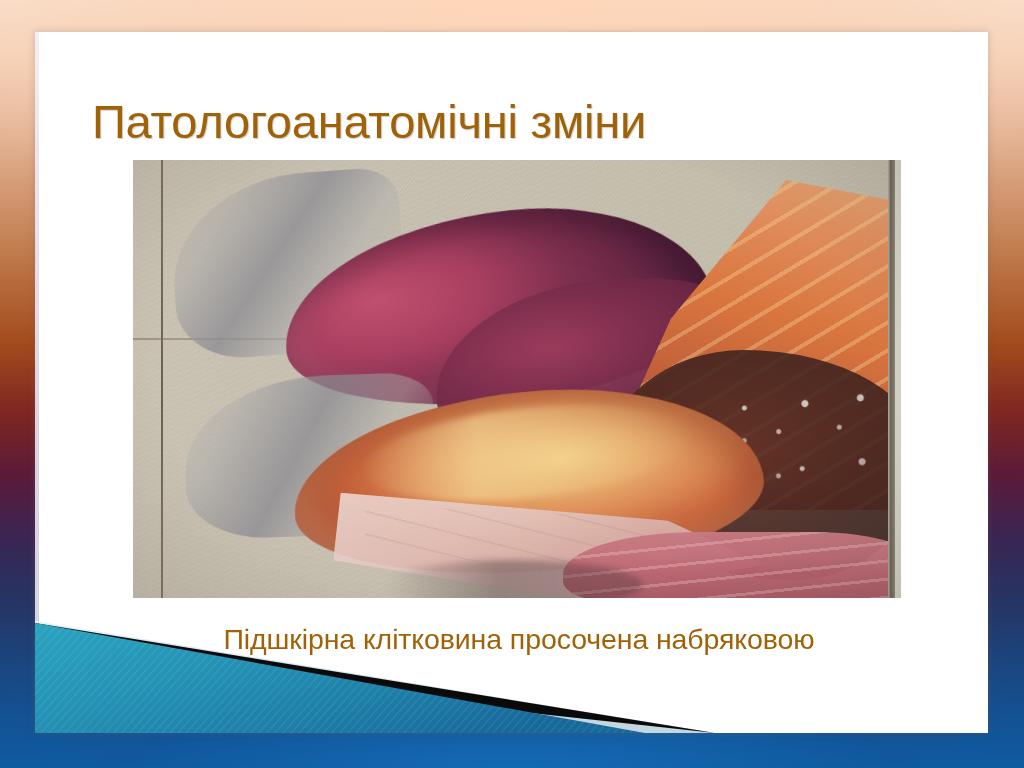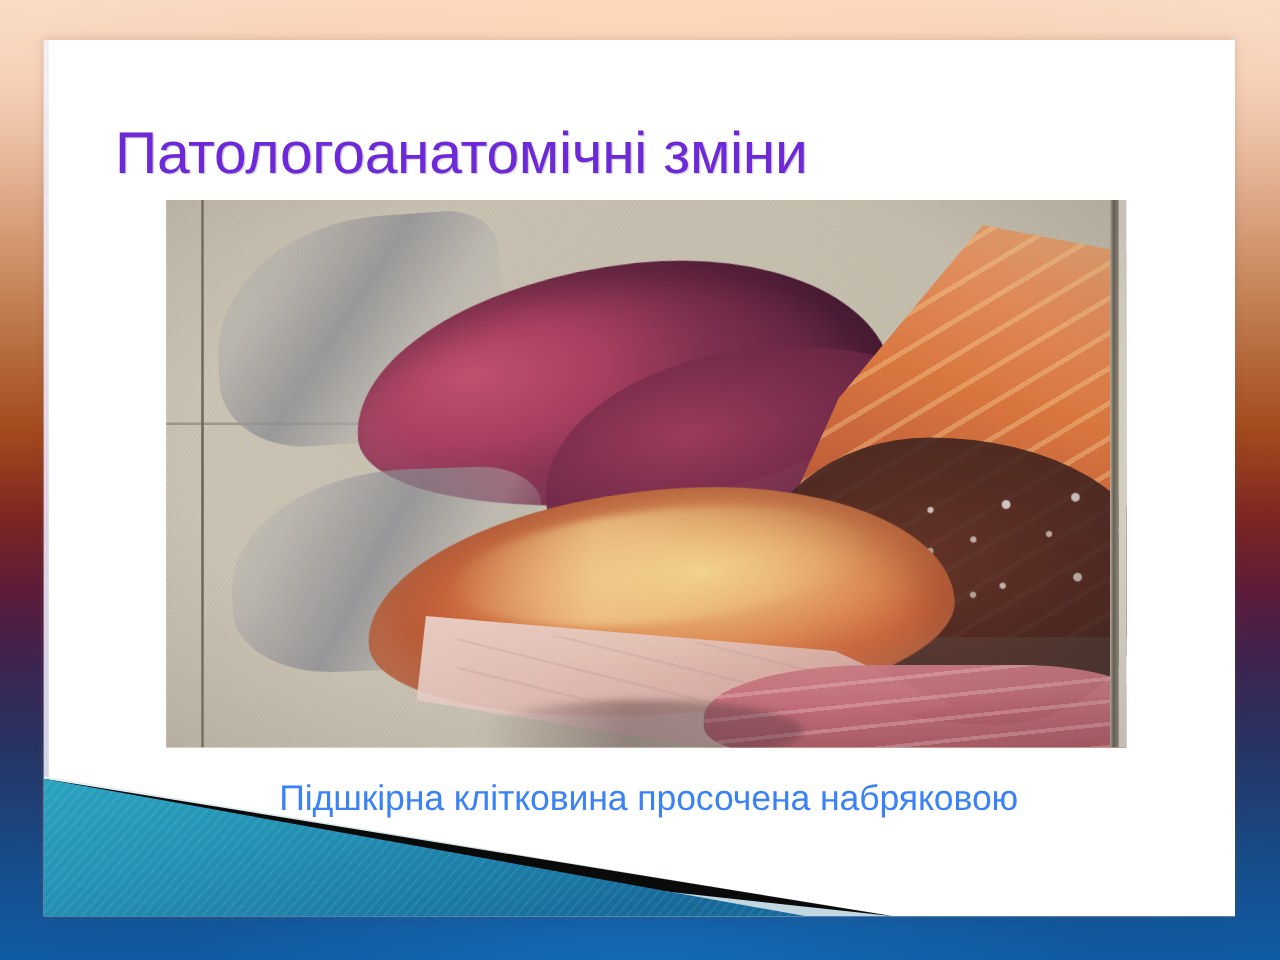--- a/index.html
+++ b/index.html
@@ -96,21 +96,21 @@
 
   
   #title {
     position: absolute;
     left: 57px;
     top: 34px;
     width: 840px;
     font-size: 47px;
     line-height: 1.05;
     font-weight: 400;
-    color: #6d28d9;
+    color: #a16207;
     letter-spacing: -0.2px;
     text-shadow: 1px 1px 1px rgba(160,160,160,0.55);
     white-space: nowrap;
   }
 
   
   #photo-frame {
     position: absolute;
     left: 98px;
     top: 128px;
@@ -389,21 +389,21 @@
 
   
   #caption {
     position: absolute;
     left: 60px;
     top: 589px;
     width: 848px;
     text-align: right;
     font-size: 28.5px;
     line-height: 1.30;
-    color: #3b82f6;
+    color: #a16207;
     font-weight: 400;
     letter-spacing: -0.1px;
   }
   #caption .cap-line { display: block; white-space: nowrap; }
   #caption .cap-line-1 { text-align: center; }
   #caption .cap-line-2 { text-align: right; padding-right: 2px; }
 </style>
 </head>
 <body>
 

